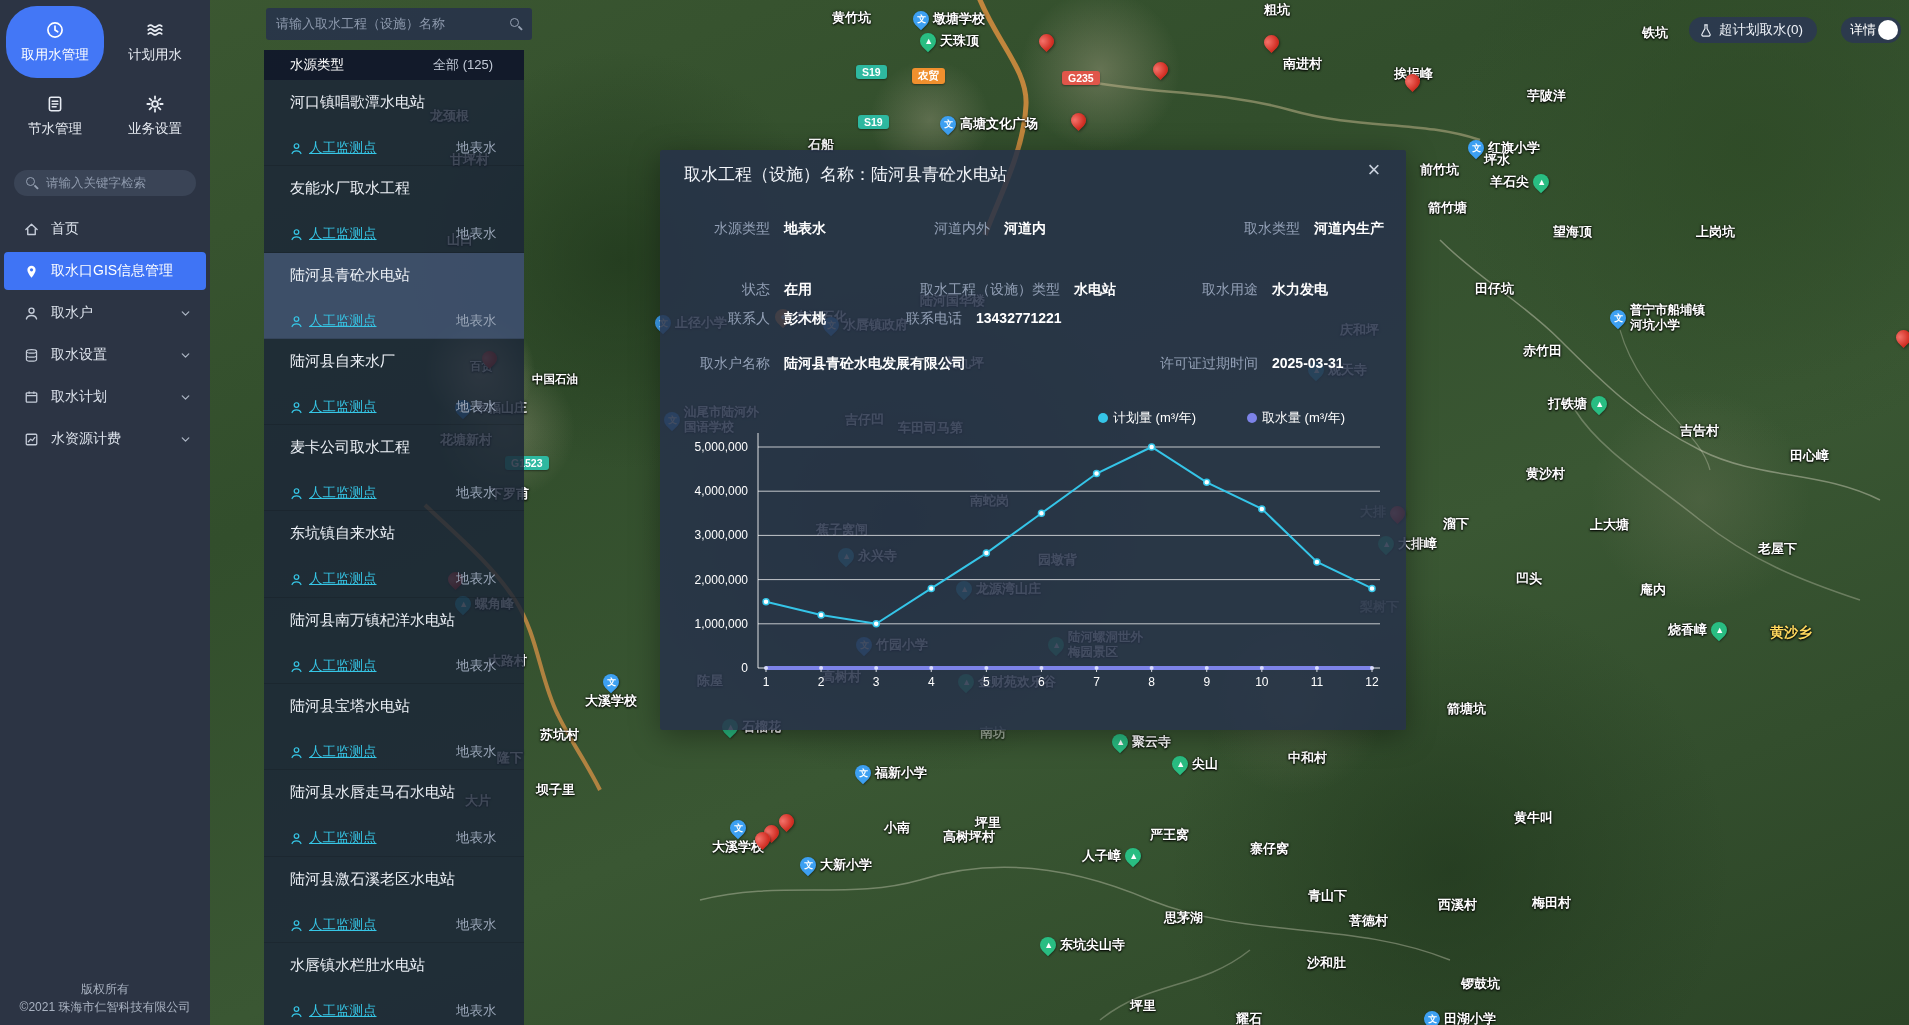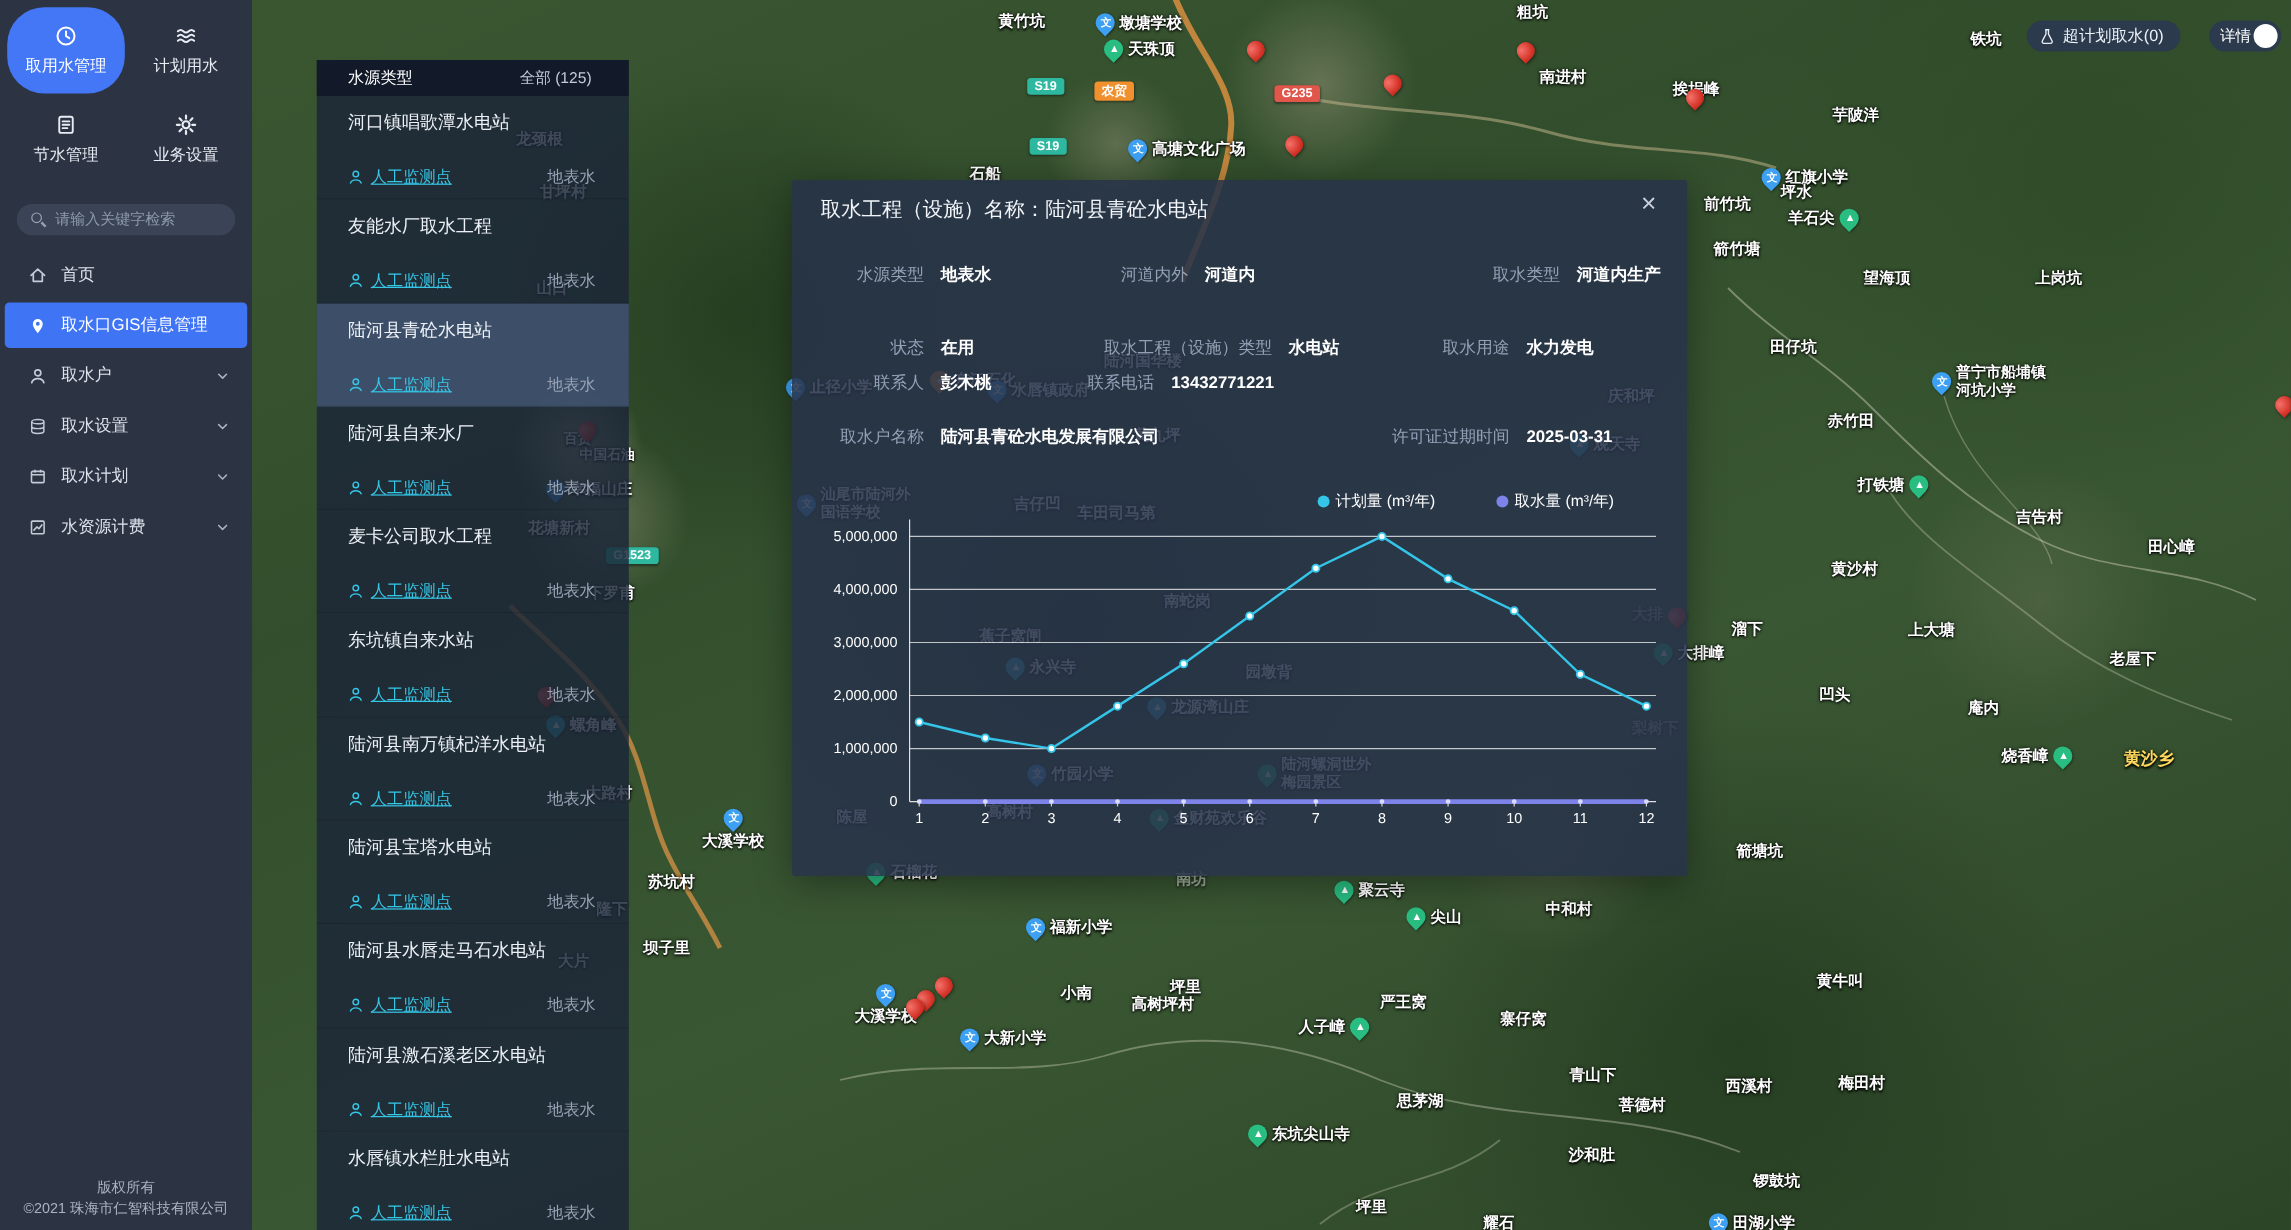--- a/index.html
+++ b/index.html
@@ -424,21 +424,21 @@
         </div>
         <div class="mlabel" style="left: 536px; top: 790px;">
           <span class="txt">坝子里</span>
         </div>
         <div class="mlabel" style="left: 975px; top: 823px;">
           <span class="txt">坪里</span>
         </div>
         <div class="mlabel sm" style="left: 470px; top: 366px;">
           <span class="txt">百货</span>
         </div>
-        <div class="mlabel sm" style="left: 483px; top: 379px;">
+        <div class="mlabel sm" style="left: 532px; top: 379px;">
           <span class="txt">中国石油</span>
         </div>
         <div class="mlabel" style="left: 1340px; top: 330px;">
           <span class="txt">庆和坪</span>
         </div>
         <div class="mlabel" style="left: 1308px; top: 370px;">
           <span class="poi teal">
             <i>▲</i>
           </span>
           <span class="txt">观天寺</span>
@@ -639,20 +639,24 @@
             </svg></span>
         </div>
       </div>
     <div id="sb-footer">
       <div>版权所有</div>
       <div>©2021 珠海市仁智科技有限公司</div>
     </div>
   </div>
 
   <div id="panel">
+    <div id="panel-search">
+      <span class="ph">请输入取水工程（设施）名称</span>
+      <span class="mag"></span>
+    </div>
     <div id="panel-body">
       <div id="panel-head">
         <span class="hl">水源类型</span>
         <span class="hv">
           <span>全部 (125)</span>
           <span class="chev"></span>
         </span>
       </div>
       <div id="items">
           <div class="litem">

